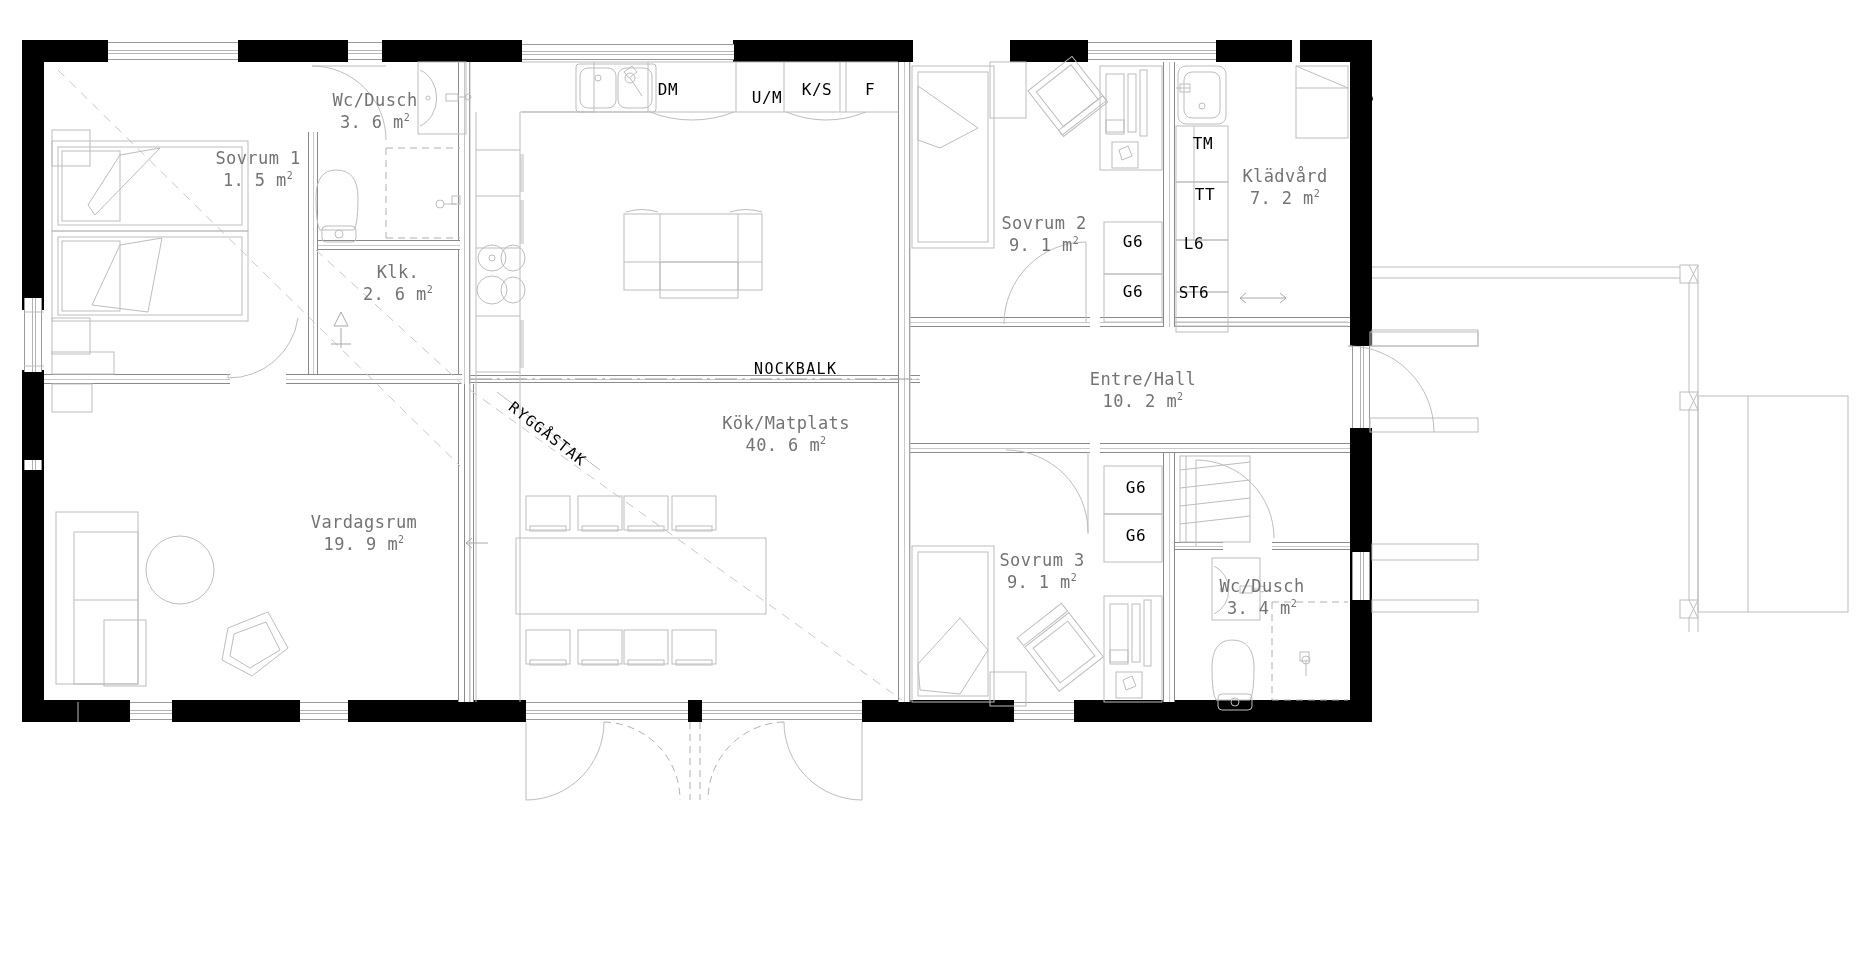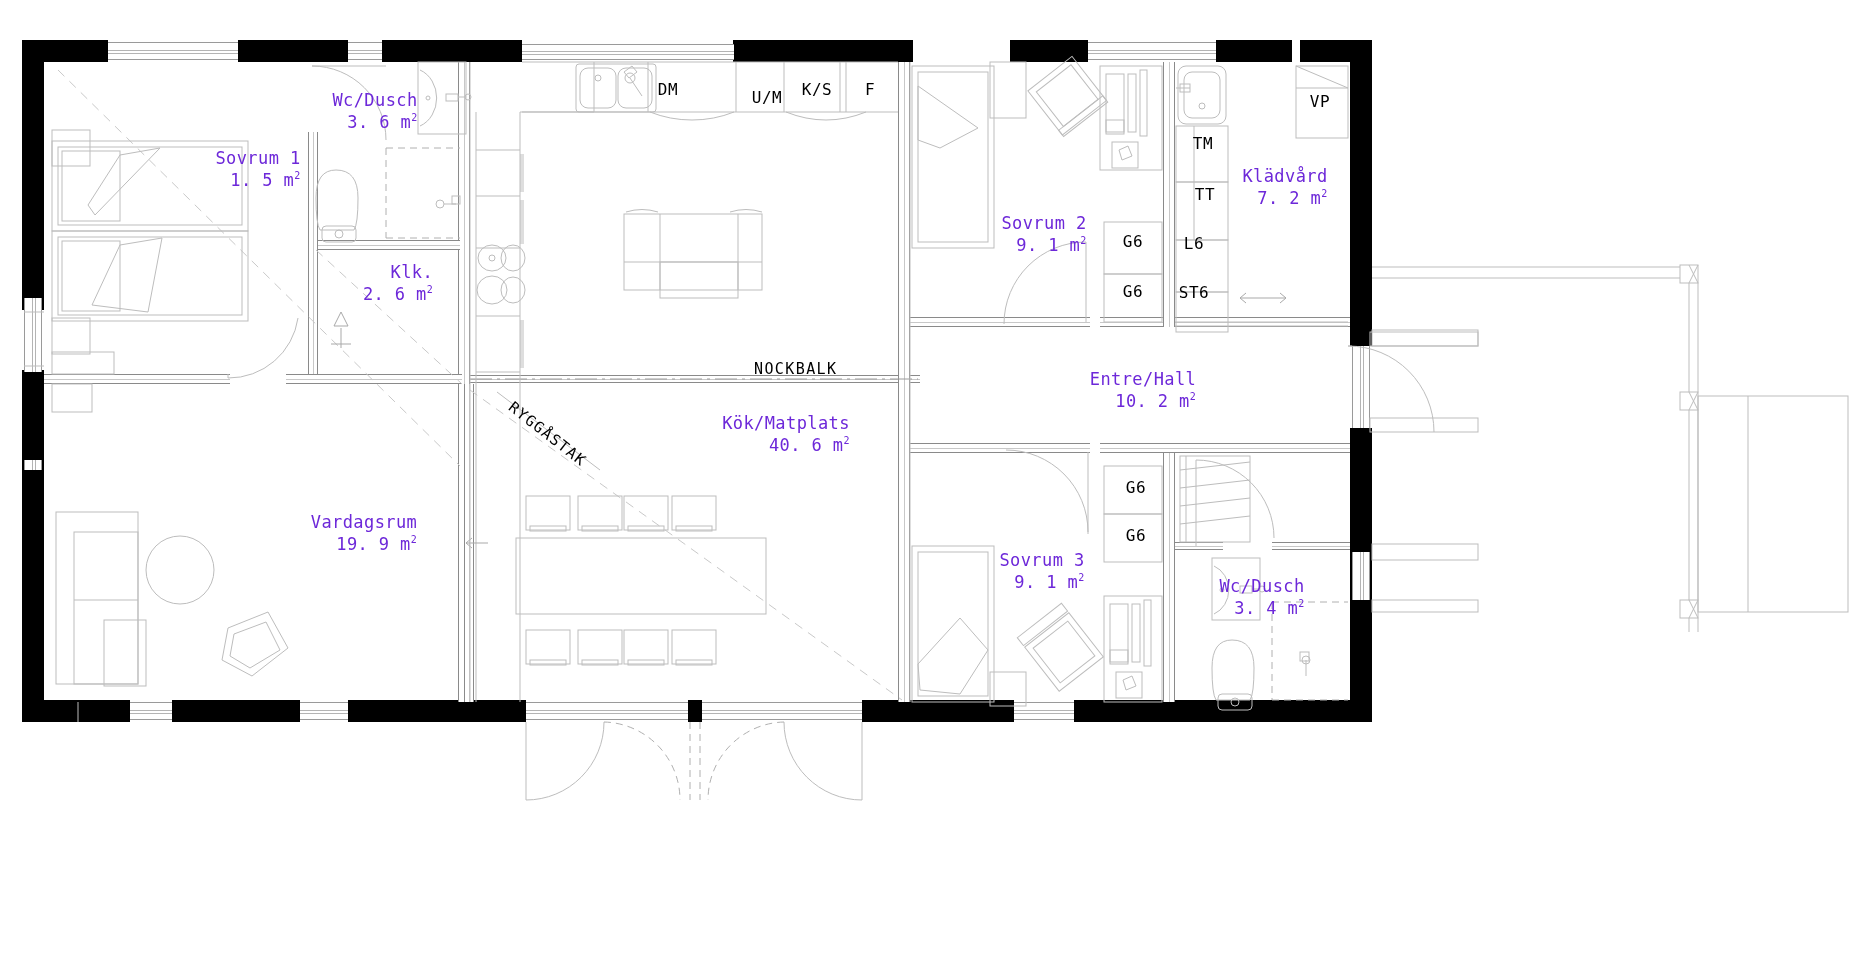--- a/index.html
+++ b/index.html
@@ -92,22 +92,22 @@
     left: 50%;
     margin-left: -1px;
     width: 2px;
     border-left: 1px solid #b4b4b4;
     border-right: 1px solid #b4b4b4;
   }
 
   
   .room-label {
     position: absolute;
-    text-align: right;
-    color: #6d28d9;
+    text-align: center;
+    color: #737373;
     line-height: 1.28;
     white-space: nowrap;
     letter-spacing: 0.4px;
     transform: translateX(-50%);
   }
   .room-label .nm { font-size: 17px; display: block; }
   .room-label .ar { font-size: 17px; display: block; }
   .room-label .ar sup { font-size: 10px; vertical-align: super; }
 
   .tag {
@@ -624,21 +624,21 @@
 
   <div class="tag" style="left:668px; top:89px;">DM</div>
   <div class="tag" style="left:767px; top:97px;">U/M</div>
   <div class="tag" style="left:817px; top:89px;">K/S</div>
   <div class="tag" style="left:870px; top:89px;">F</div>
 
   <div class="tag" style="left:1203px; top:143px;">TM</div>
   <div class="tag" style="left:1205px; top:194px;">TT</div>
   <div class="tag" style="left:1194px; top:243px;">L6</div>
   <div class="tag" style="left:1194px; top:292px;">ST6</div>
-  <div class="tag" style="left:1320px; top:101px;">VP</div>
+  <div class="tag" style="left:1364px; top:101px;">VP</div>
 
   <div class="tag" style="left:1133px; top:241px;">G6</div>
   <div class="tag" style="left:1133px; top:291px;">G6</div>
   <div class="tag" style="left:1136px; top:487px;">G6</div>
   <div class="tag" style="left:1136px; top:535px;">G6</div>
 
   <div class="annot" style="left:754px; top:360px;">NOCKBALK</div>
   <div class="annot rot" style="left:516px; top:398px;">RYGGÅSTAK</div>
 
 </div>

